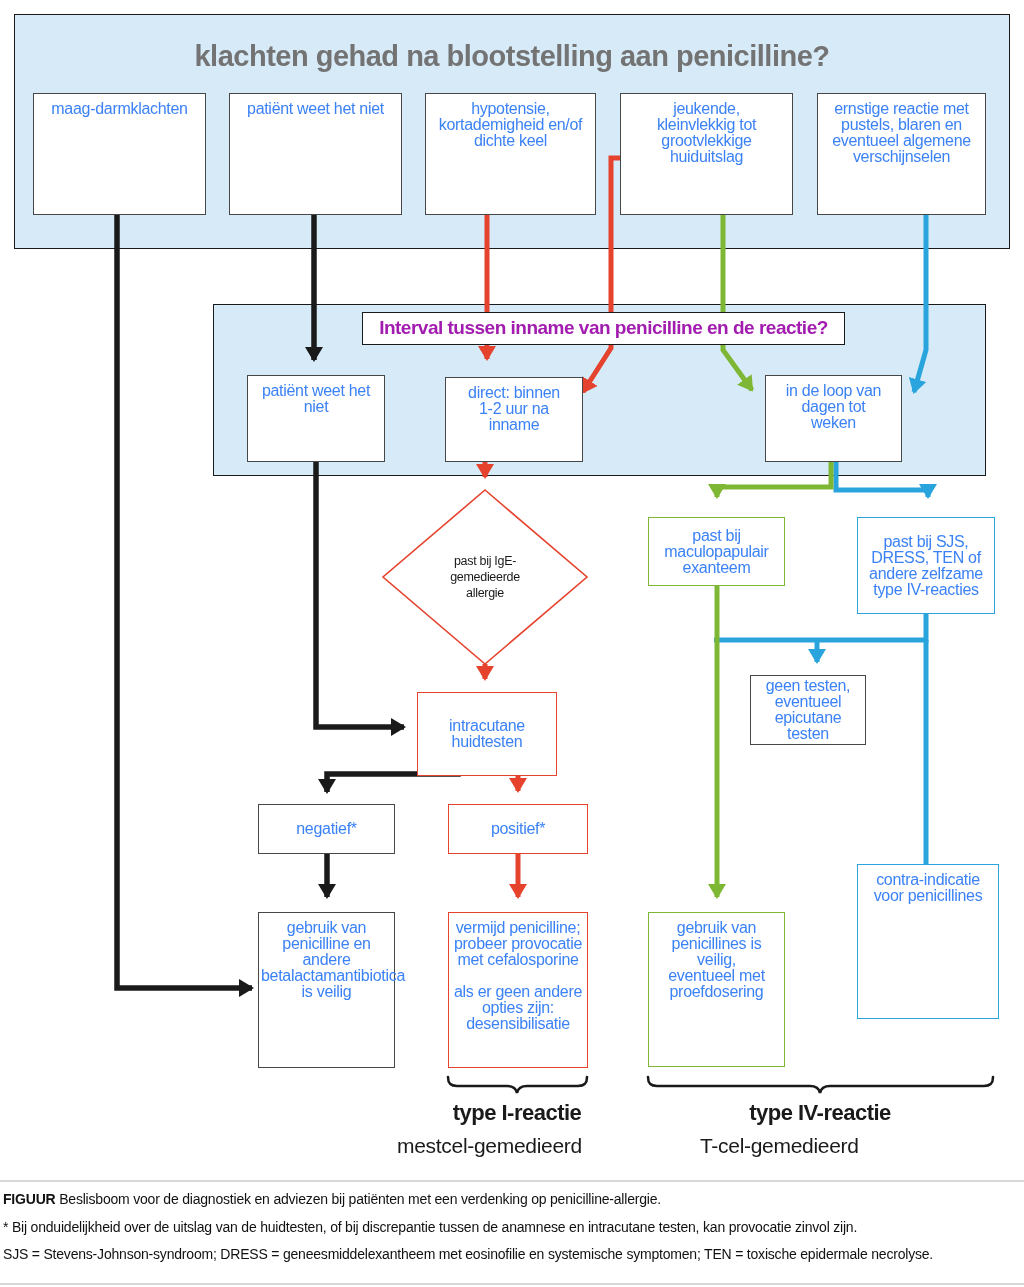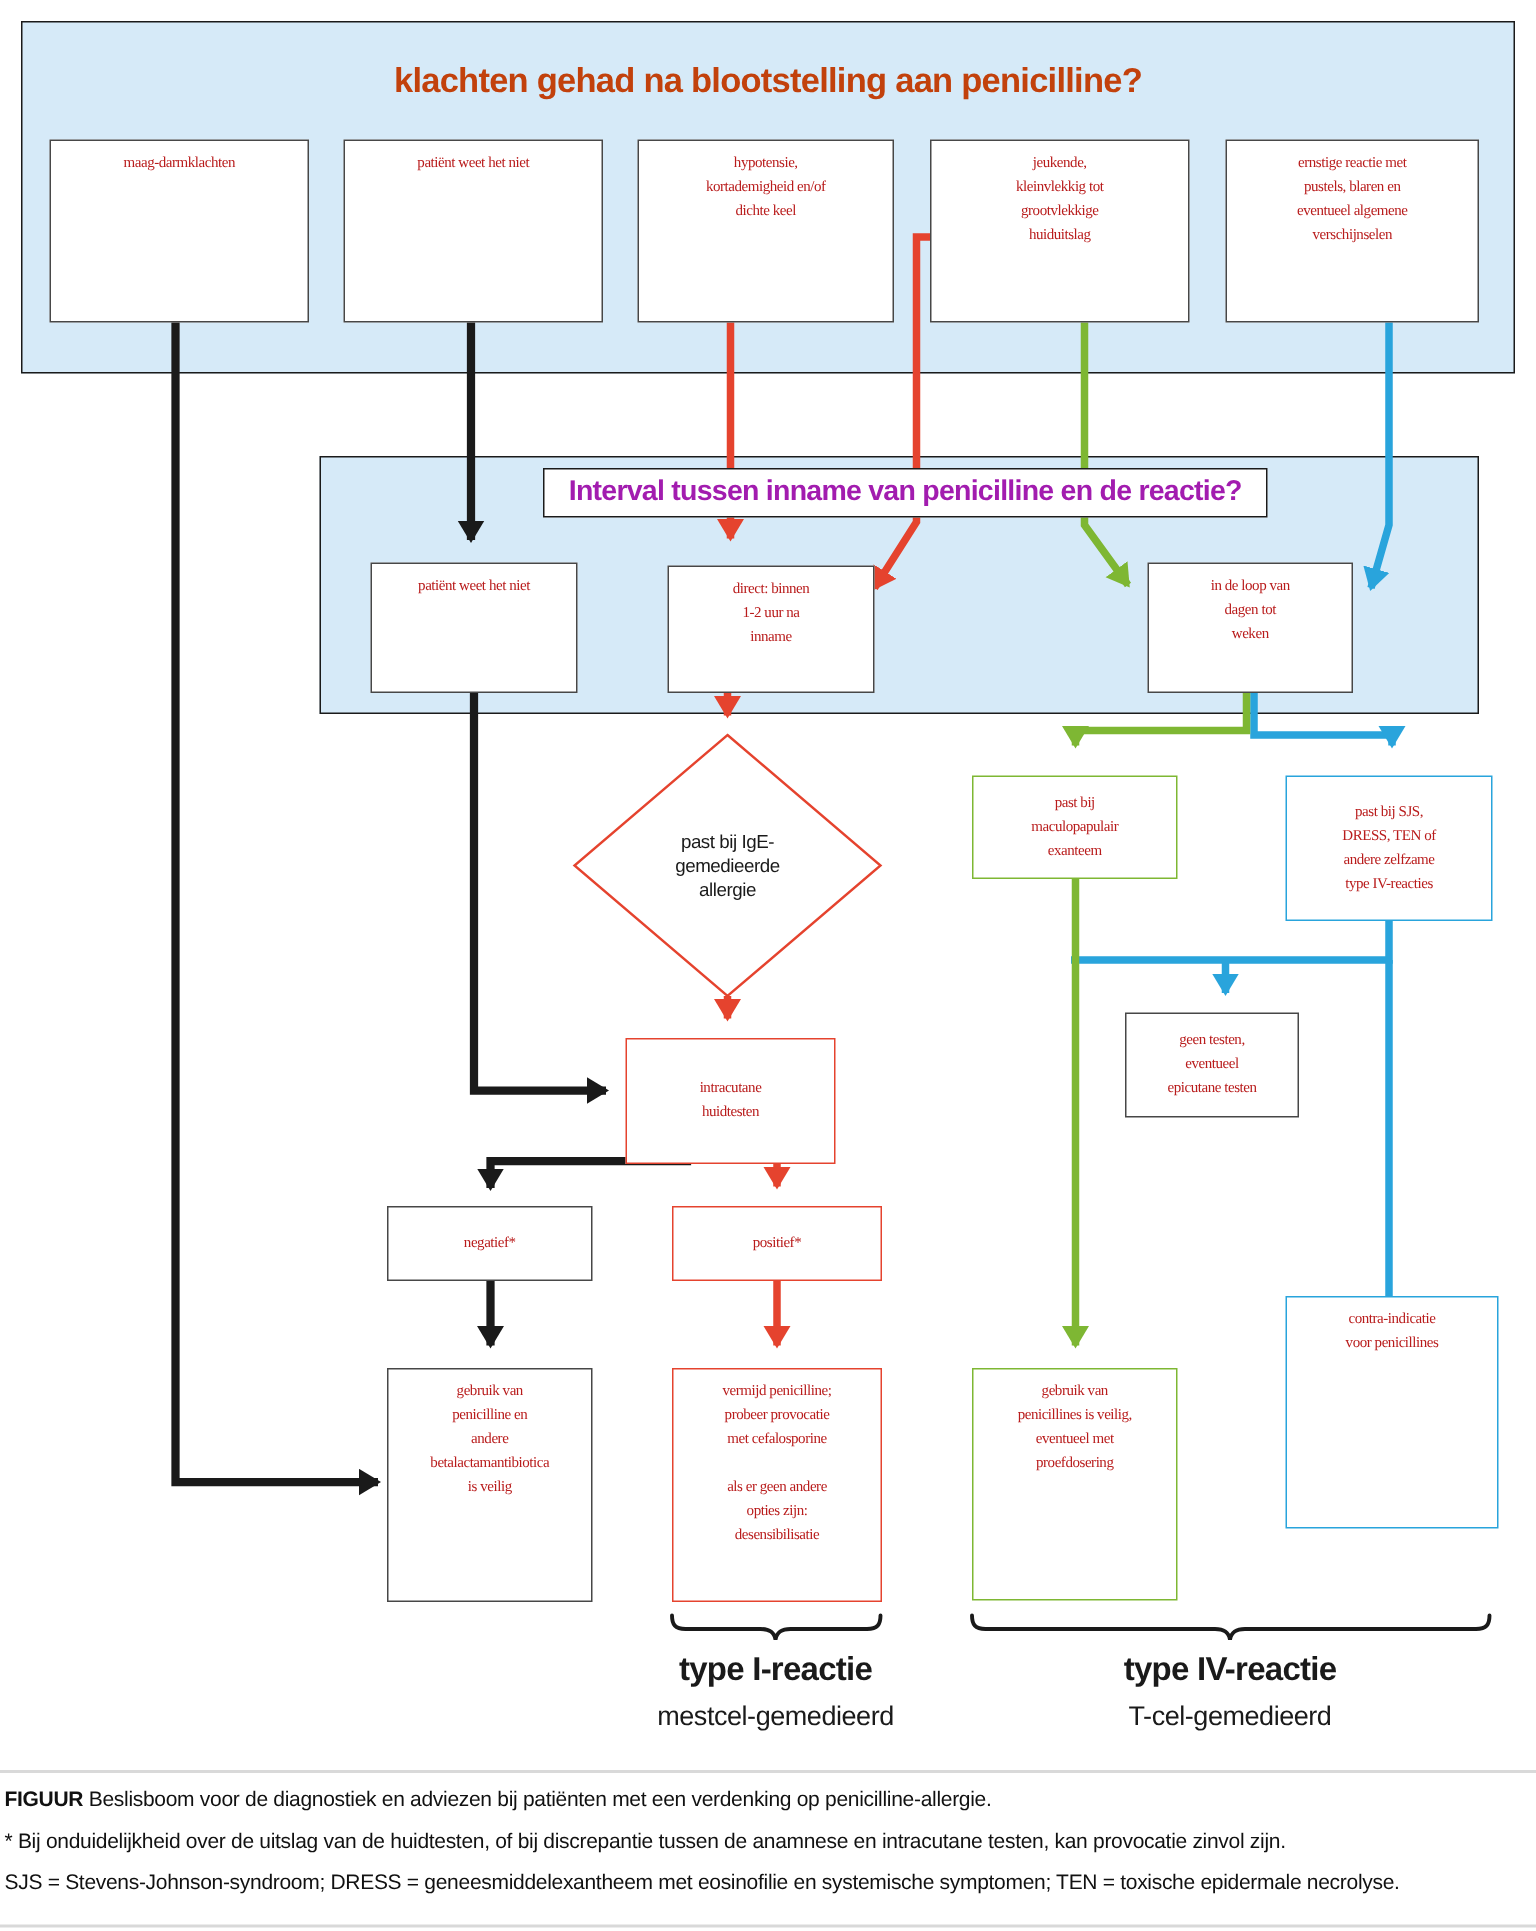--- a/index.html
+++ b/index.html
@@ -4,43 +4,43 @@
 <style>
   html,body{margin:0;padding:0;background:#ffffff;}
   #canvas{
     position:relative;width:1024px;height:1287px;background:#ffffff;
     font-family:"Liberation Sans", sans-serif;color:#1a1a1a;overflow:hidden;
   }
   .panel{position:absolute;background:#d6eaf8;border:1.6px solid #1a1a1a;box-sizing:border-box;z-index:1;}
   #connectors{position:absolute;left:0;top:0;z-index:2;}
   .box{
     position:absolute;background:#ffffff;border:1.5px solid #474747;box-sizing:border-box;
-    font-size:10px;letter-spacing:-0.3px;line-height:16px;text-align:center;
-    white-space:pre-line;color:#b91c1c;padding:7px 2px 0 2px;z-index:3;font-family:Liberation Serif, serif;
+    font-size:16px;letter-spacing:-0.3px;line-height:16px;text-align:center;
+    white-space:pre-line;color:#3b82f6;padding:7px 2px 0 2px;z-index:3;
   }
   .box.vcenter{display:flex;align-items:center;justify-content:center;padding:0 2px;}
   .box.red-b{border-color:#e5432e;}
   .box.green-b{border-color:#7eb733;}
   .box.blue-b{border-color:#29a4dc;}
   .big-title{
-    position:absolute;font-weight:bold;font-size:23px;letter-spacing:-0.5px;
-    text-align:center;color:#c2410c;z-index:3;
+    position:absolute;font-weight:bold;font-size:29px;letter-spacing:-0.5px;
+    text-align:center;color:#737373;z-index:3;
   }
   .interval-title{
     position:absolute;background:#ffffff;border:1.8px solid #1a1a1a;box-sizing:border-box;
     font-weight:bold;font-size:19px;letter-spacing:-0.5px;text-align:center;
     line-height:30px;color:#a21caf;z-index:3;
   }
   .diamond-label{
     position:absolute;display:flex;align-items:center;justify-content:center;
     font-size:12.5px;letter-spacing:-0.3px;line-height:16px;text-align:center;
     white-space:pre-line;z-index:3;
   }
   .group-title{position:absolute;width:240px;text-align:center;font-weight:bold;font-size:22px;letter-spacing:-0.5px;z-index:3;}
-  .group-sub{position:absolute;width:240px;text-align:center;font-size:18px;letter-spacing:-0.3px;z-index:3;}
+  .group-sub{position:absolute;width:240px;font-size:21px;letter-spacing:-0.3px;z-index:3;}
   .caption-line{position:absolute;left:3px;width:1015px;font-size:14px;letter-spacing:-0.2px;color:#111;z-index:3;}
   .caption-line b{font-weight:bold;}
   .rule{position:absolute;left:0;width:1024px;height:2px;background:#d9d9d9;z-index:3;}
 </style>
 </head>
 <body>
 
 <div id="canvas">
 
   <div class="panel" style="left:14px;top:14px;width:996px;height:235px;"></div>

